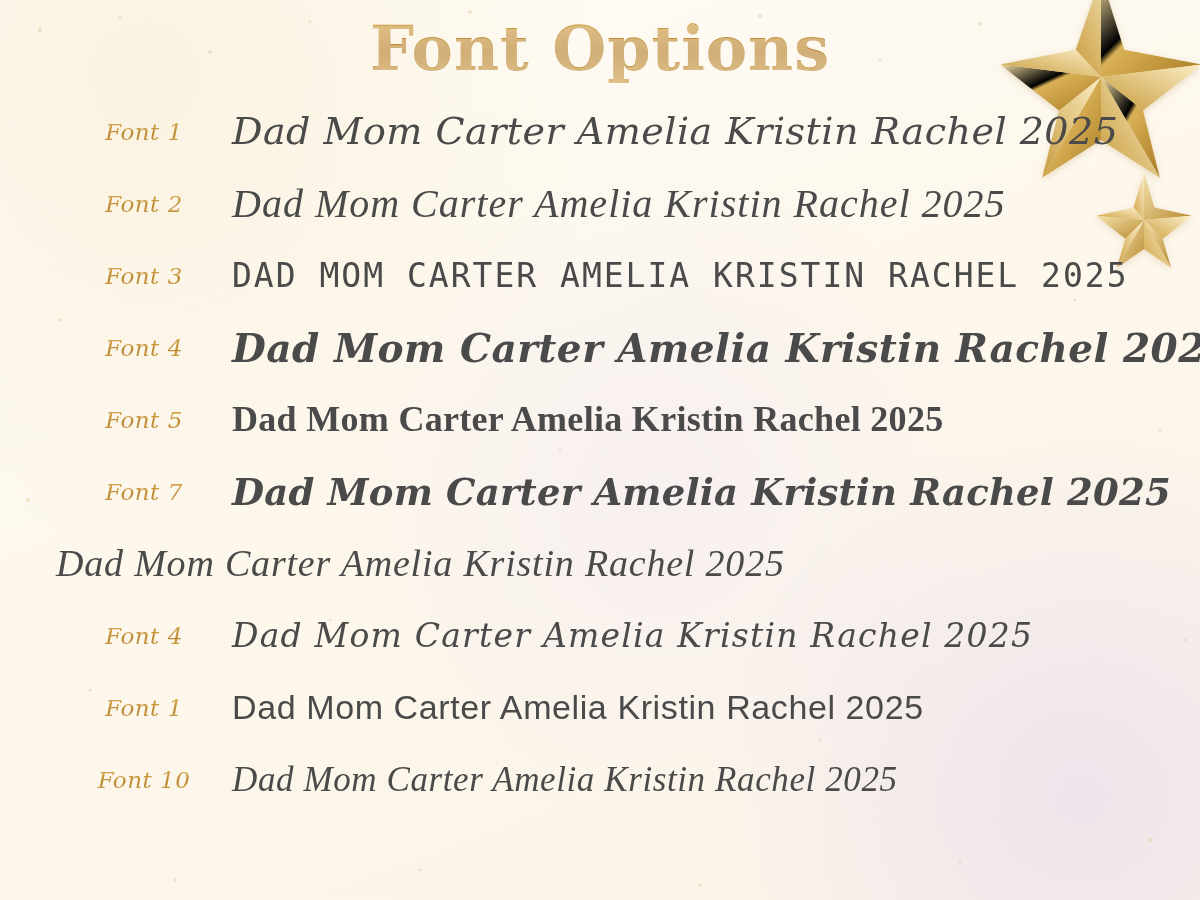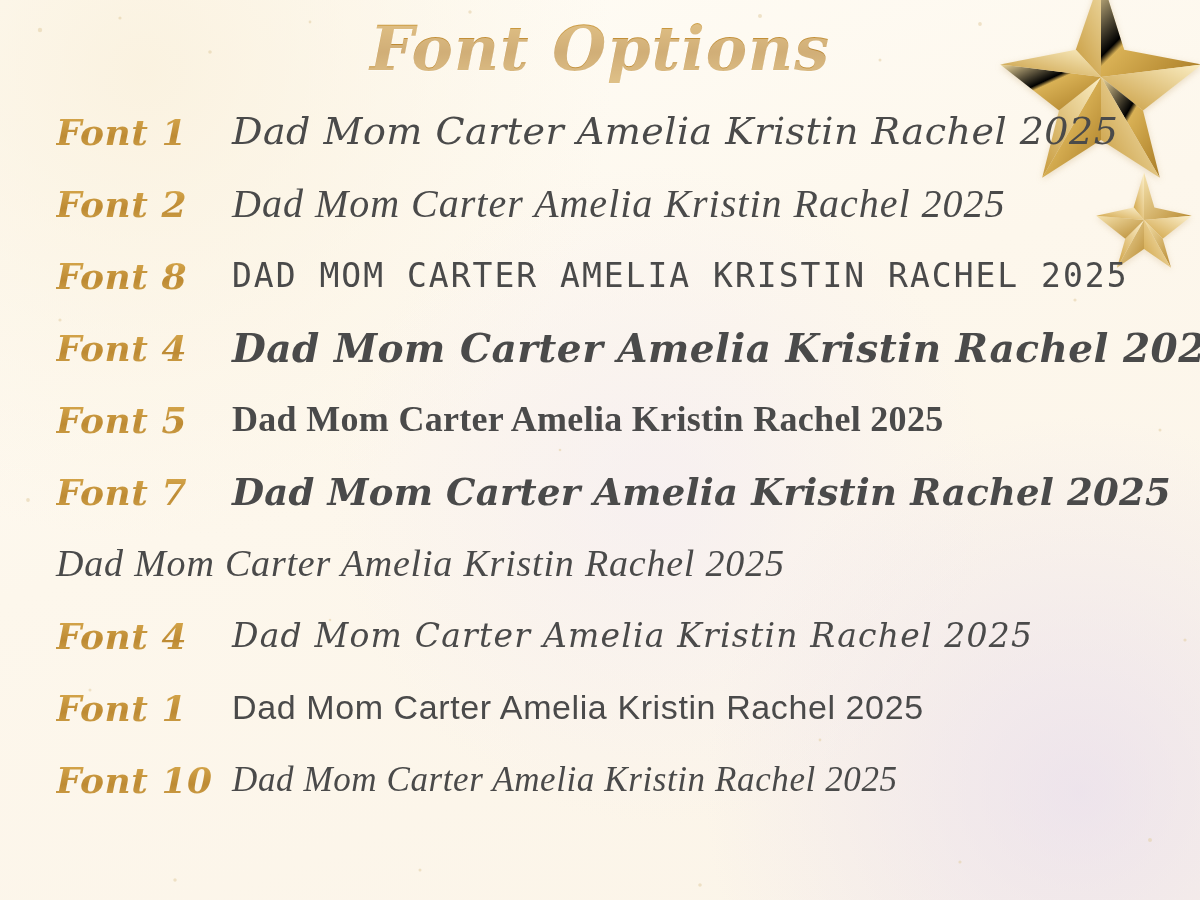--- a/index.html
+++ b/index.html
@@ -34,21 +34,20 @@
     opacity: 0.55;
   }
 
   .title {
     position: absolute;
     top: 12px;
     left: 0;
     width: 1200px;
     text-align: center;
     font-family: "DejaVu Serif", serif;
-    font-style: italic;
     font-weight: bold;
     font-size: 62px;
     letter-spacing: 1px;
     color: #bf8f3a;
     background: linear-gradient(180deg, #d6a74a 0%, #b8832f 55%, #cfa14a 100%);
     -webkit-background-clip: text;
     background-clip: text;
     -webkit-text-fill-color: transparent;
     text-shadow: 0 1px 0 rgba(255,255,255,0.35);
   }
@@ -83,28 +82,29 @@
     align-items: center;
     height: 72px;
     padding: 0 0 0 56px;
     box-sizing: border-box;
   }
 
   .row-label {
     flex: 0 0 176px;
     font-family: "DejaVu Serif", serif;
     font-style: italic;
-    font-weight: bold;
-    font-size: 36px;
+    font-weight: normal;
+    font-size: 23px;
     color: #c89a45;
     background: linear-gradient(180deg, #dcae52 0%, #bd8a33 60%, #d2a44c 100%);
     -webkit-background-clip: text;
     background-clip: text;
     -webkit-text-fill-color: transparent;
     letter-spacing: 0.5px;
+    text-align: center;
   }
 
   .row-sample {
     flex: 1 1 auto;
     color: #4a4a4a;
     white-space: nowrap;
     padding-right: 30px;
     line-height: 1.05;
   }
 
@@ -208,21 +208,21 @@
       <div class="row-label">Font 1</div>
       <div class="row-sample f1">Dad Mom Carter Amelia Kristin Rachel 2025</div>
     </div>
 
     <div class="row">
       <div class="row-label">Font 2</div>
       <div class="row-sample f2">Dad Mom Carter Amelia Kristin Rachel 2025</div>
     </div>
 
     <div class="row">
-      <div class="row-label">Font 8</div>
+      <div class="row-label">Font 3</div>
       <div class="row-sample f3">DAD MOM CARTER AMELIA KRISTIN RACHEL 2025</div>
     </div>
 
     <div class="row">
       <div class="row-label">Font 4</div>
       <div class="row-sample f4">Dad Mom Carter Amelia Kristin Rachel 2025</div>
     </div>
 
     <div class="row">
       <div class="row-label">Font 5</div>

